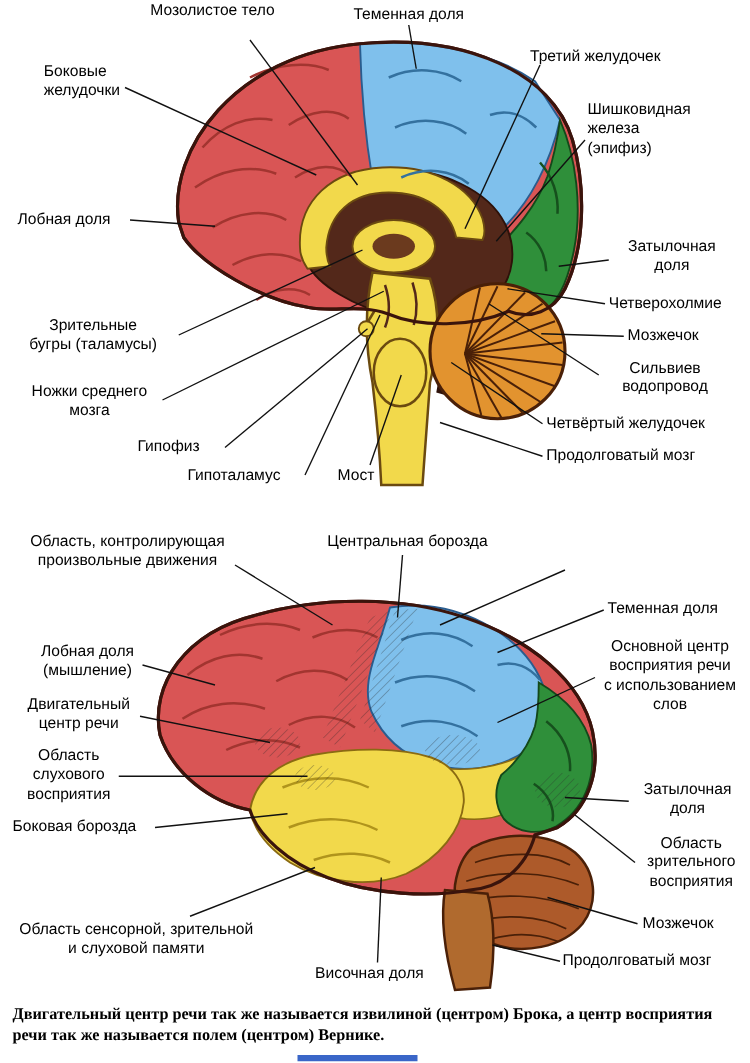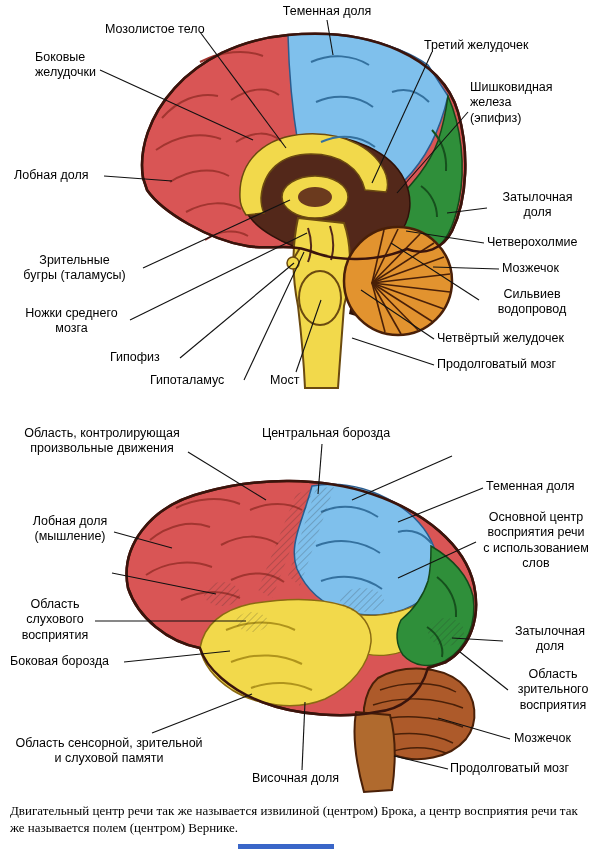--- a/index.html
+++ b/index.html
@@ -2,21 +2,21 @@
 <html><head>
 <meta charset="utf-8">
 <style>
   html,body{margin:0;padding:0;background:#fff;}
   .page{position:relative;width:600px;height:850px;background:#fff;overflow:hidden;
         font-family:"Liberation Sans",sans-serif;}
   .art{position:absolute;left:0;top:0;z-index:1;}
   .label{position:absolute;z-index:2;font-size:12.5px;line-height:1.22;color:#000;
          white-space:pre-line;}
   .caption{position:absolute;z-index:2;left:10px;top:803px;width:582px;
-           font-family:"Liberation Serif",serif;font-size:13px;line-height:1.3;color:#000;}
+           font-family:"Liberation Serif",serif;font-size:13px;line-height:1.3;color:#000;font-weight:bold;}
   .blue-line{position:absolute;z-index:2;left:238px;top:844px;width:96px;height:5px;background:#3a66c8;}
 </style>
 </head>
 <body>
 
 <div class="page">
 
   <svg class="art" width="600" height="850" viewBox="0 0 600 850" xmlns="http://www.w3.org/2000/svg">
     <defs>
       <pattern id="hatch" patternUnits="userSpaceOnUse" width="5" height="5" patternTransform="rotate(45)">
@@ -159,21 +159,21 @@
       <line x1="503" y1="641" x2="452" y2="638"></line>
       <line x1="124" y1="662" x2="230" y2="651"></line>
       <line x1="508" y1="690" x2="460" y2="652"></line>
       <line x1="152" y1="733" x2="252" y2="694"></line>
       <line x1="510" y1="739" x2="438" y2="718"></line>
       <line x1="302" y1="770" x2="305" y2="702"></line>
       <line x1="448" y1="769" x2="394" y2="756"></line>
     </g>
   </svg>
 
-  <div class="label" style="left:105px;top:22px;width:130px;">Мозолистое тело</div>
+  <div class="label" style="left:105px;top:1px;width:130px;text-align:center">Мозолистое тело</div>
   <div class="label" style="left:272px;top:4px;width:110px;text-align:center">Теменная доля</div>
   <div class="label" style="left:424px;top:38px;width:130px;text-align:left">Третий желудочек</div>
   <div class="label" style="left:35px;top:50px;width:90px;text-align:left">Боковые
 желудочки</div>
   <div class="label" style="left:470px;top:80px;width:115px;text-align:left">Шишковидная
 железа
 (эпифиз)</div>
   <div class="label" style="left:14px;top:168px;width:92px;text-align:left">Лобная доля</div>
   <div class="label" style="left:490px;top:190px;width:95px;text-align:center">Затылочная
 доля</div>
@@ -194,20 +194,22 @@
   <div class="label" style="left:12px;top:426px;width:180px;text-align:center">Область, контролирующая
 произвольные движения</div>
   <div class="label" style="left:256px;top:426px;width:140px;text-align:center">Центральная борозда</div>
   <div class="label" style="left:486px;top:479px;width:108px;text-align:left">Теменная доля</div>
   <div class="label" style="left:20px;top:514px;width:100px;text-align:center">Лобная доля
 (мышление)</div>
   <div class="label" style="left:476px;top:510px;width:120px;text-align:center">Основной центр
 восприятия речи
 с использованием
 слов</div>
+  <div class="label" style="left:12px;top:556px;width:102px;text-align:center">Двигательный
+центр речи</div>
   <div class="label" style="left:12px;top:597px;width:86px;text-align:center">Область
 слухового
 восприятия</div>
   <div class="label" style="left:506px;top:624px;width:88px;text-align:center">Затылочная
 доля</div>
   <div class="label" style="left:10px;top:654px;width:116px;text-align:left">Боковая борозда</div>
   <div class="label" style="left:510px;top:667px;width:86px;text-align:center">Область
 зрительного
 восприятия</div>
   <div class="label" style="left:10px;top:736px;width:198px;text-align:center">Область сенсорной, зрительной

